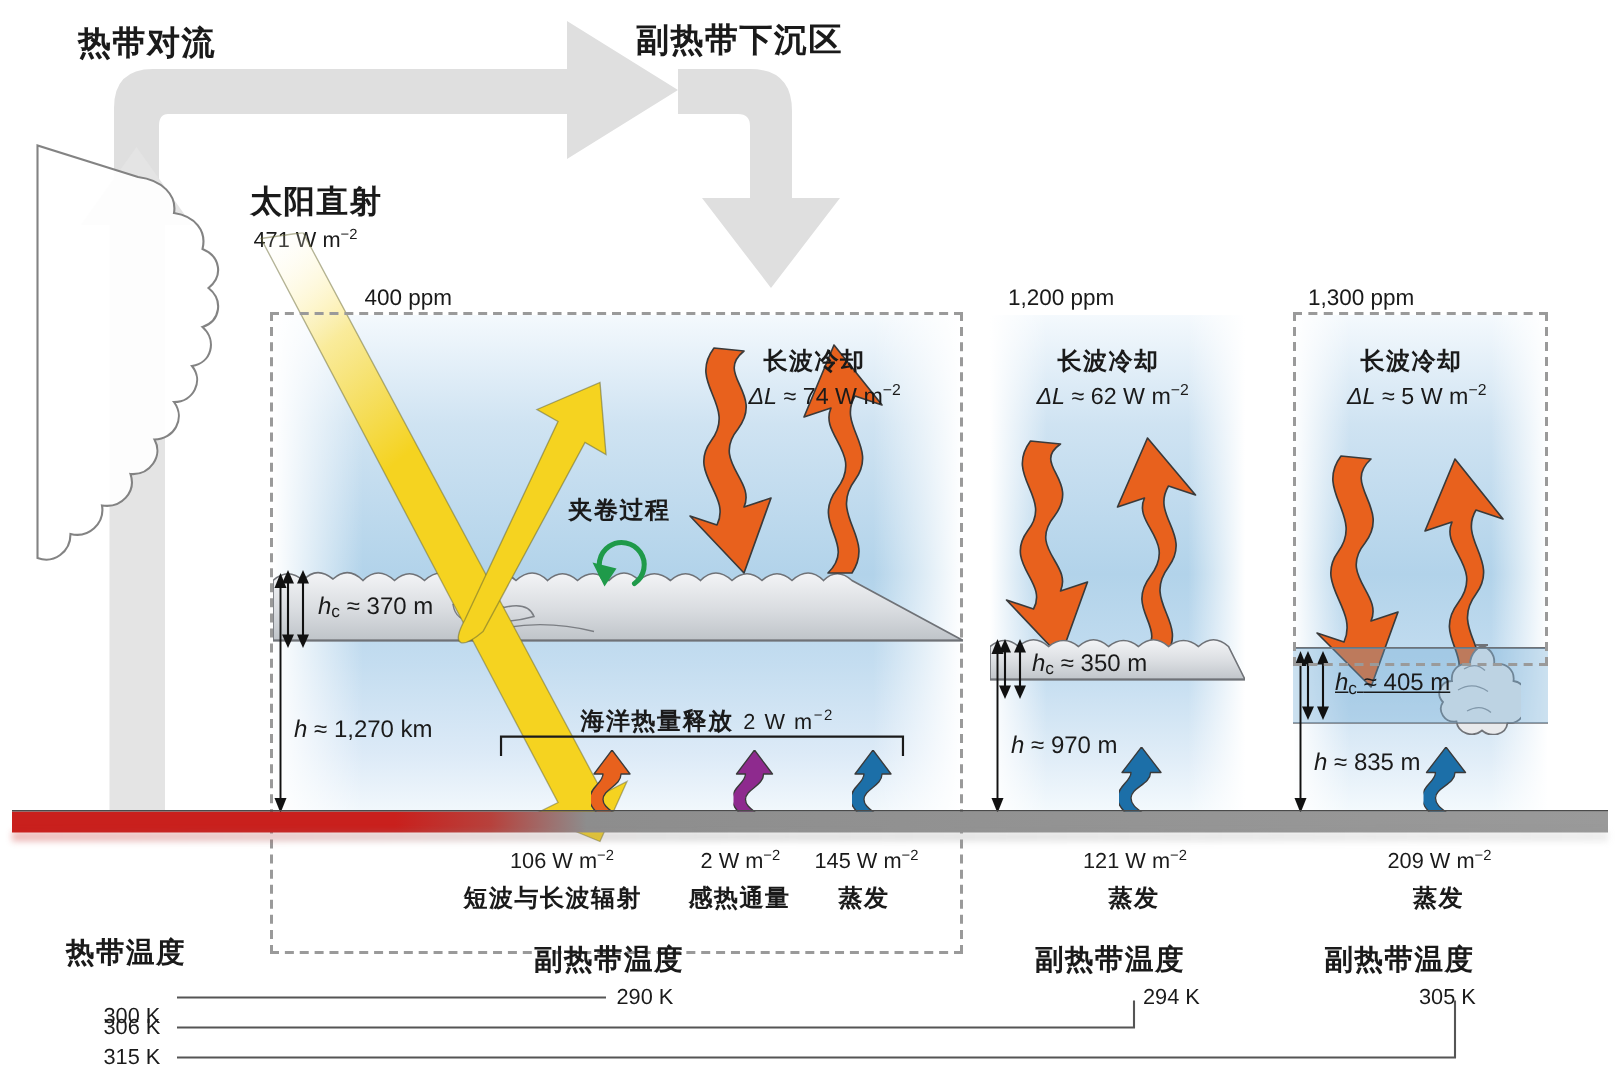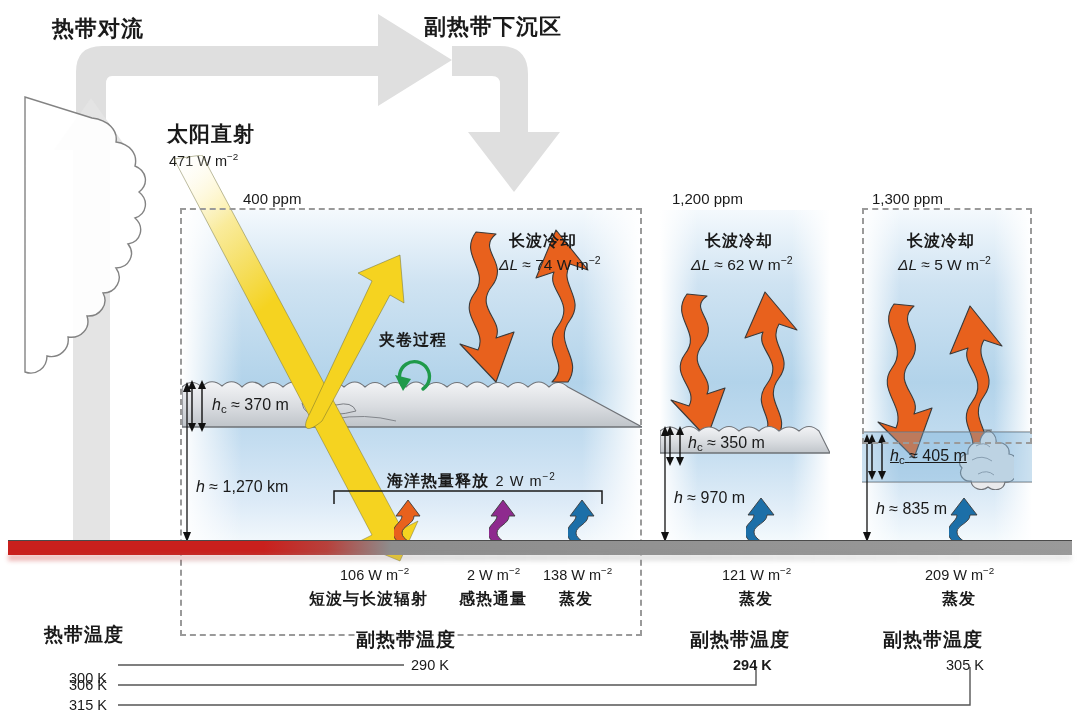--- a/index.html
+++ b/index.html
@@ -171,21 +171,21 @@
   <span>106 W m</span><sup>−2</sup>
 </div>
 <div class="abs cn t-fl-cn" style="left:309px;top:589px;">短波与长波辐射</div>
 
 <div class="abs t-flux nowrap" style="left:467px;top:565px;">
   <span>2 W m</span><sup>−2</sup>
 </div>
 <div class="abs cn t-fl-cn" style="left:459px;top:589px;">感热通量</div>
 
 <div class="abs t-flux nowrap" style="left:543px;top:565px;">
-  <span>138 W m</span><sup>−2</sup>
+  <span>145 W m</span><sup>−2</sup>
 </div>
 <div class="abs cn t-fl-cn" style="left:559px;top:589px;">蒸发</div>
 
 <div class="panelbox" style="left:180px;top:208px;width:462px;height:428px;"></div>
 
 <div class="abs t-ppm" style="left:672px;top:190px;">1,200 ppm</div>
 <div class="skyfill" style="left:660px;top:210px;width:170px;height:332px;
      background:linear-gradient(180deg,#f4f9fd 0%,#cfe3f2 22%,#b2d3ea 52%,#c4ddf0 72%,#e2eef8 90%,#f4fafd 100%);"></div>
 <div class="skyfill" style="left:660px;top:210px;width:38px;height:332px;background:linear-gradient(90deg,#ffffff,rgba(255,255,255,0));"></div>
 <div class="skyfill" style="left:792px;top:210px;width:38px;height:332px;background:linear-gradient(270deg,#ffffff,rgba(255,255,255,0));"></div>
@@ -323,16 +323,16 @@
 <svg class="abs" style="left:0px;top:645px;" width="1080" height="77" viewBox="0 0 1080 77">
   <path d="M118,20 L404,20" stroke="#555" stroke-width="1.4" fill="none"></path>
   <path d="M118,40 L756,40 L756,22" stroke="#555" stroke-width="1.4" fill="none"></path>
   <path d="M118,60 L970,60 L970,22" stroke="#555" stroke-width="1.4" fill="none"></path>
 </svg>
 
 <div class="abs cn t-temp-head" style="left:356px;top:627px;">副热带温度</div>
 <div class="abs t-tempval" style="left:411px;top:657px;">290 K</div>
 
 <div class="abs cn t-temp-head" style="left:690px;top:627px;">副热带温度</div>
-<div class="abs t-tempval" style="left:733px;top:657px;font-weight:bold;">294 K</div>
+<div class="abs t-tempval" style="left:762px;top:657px;">294 K</div>
 
 <div class="abs cn t-temp-head" style="left:883px;top:627px;">副热带温度</div>
 <div class="abs t-tempval" style="left:946px;top:657px;">305 K</div>
 
 </body></html>

